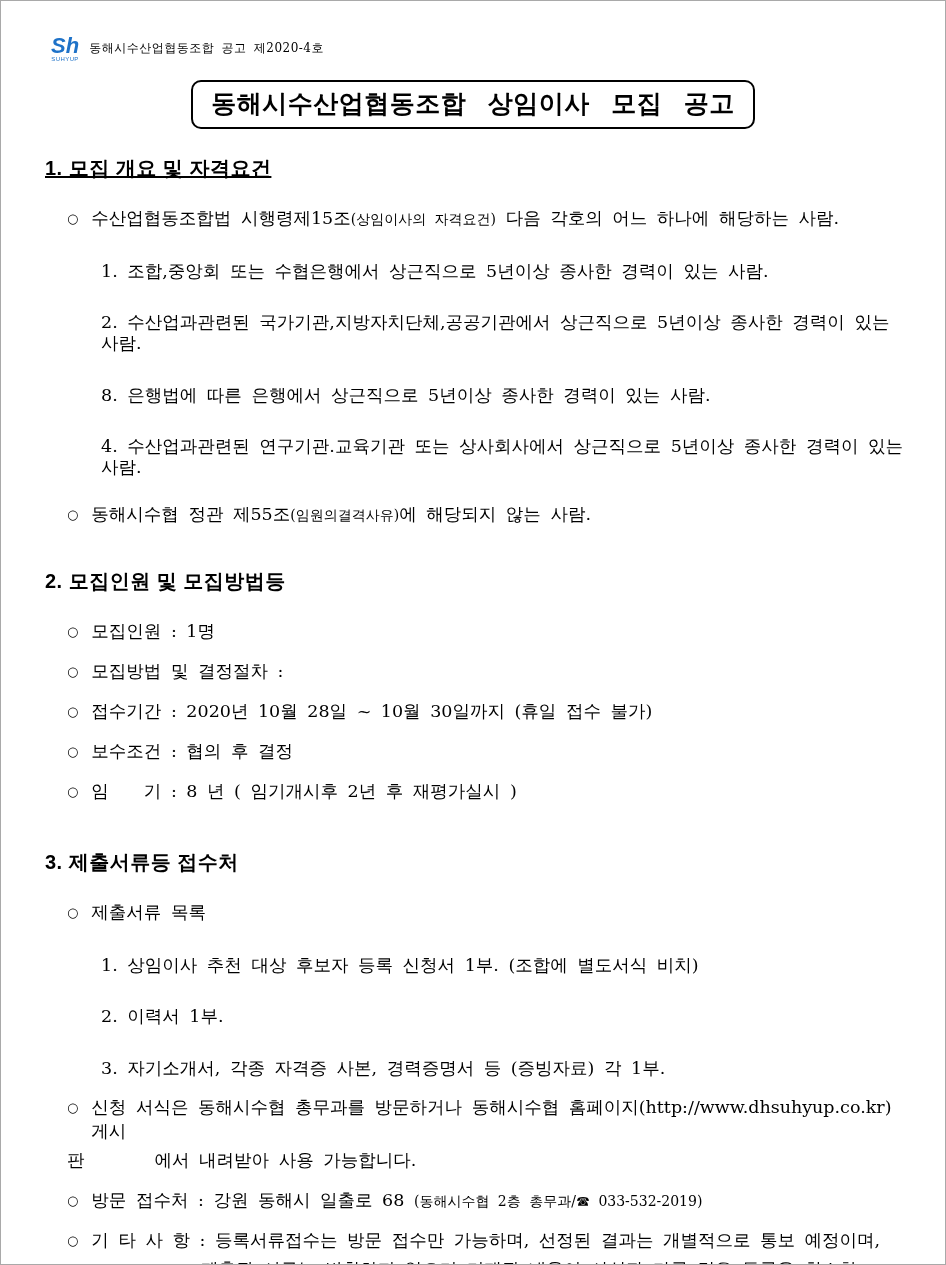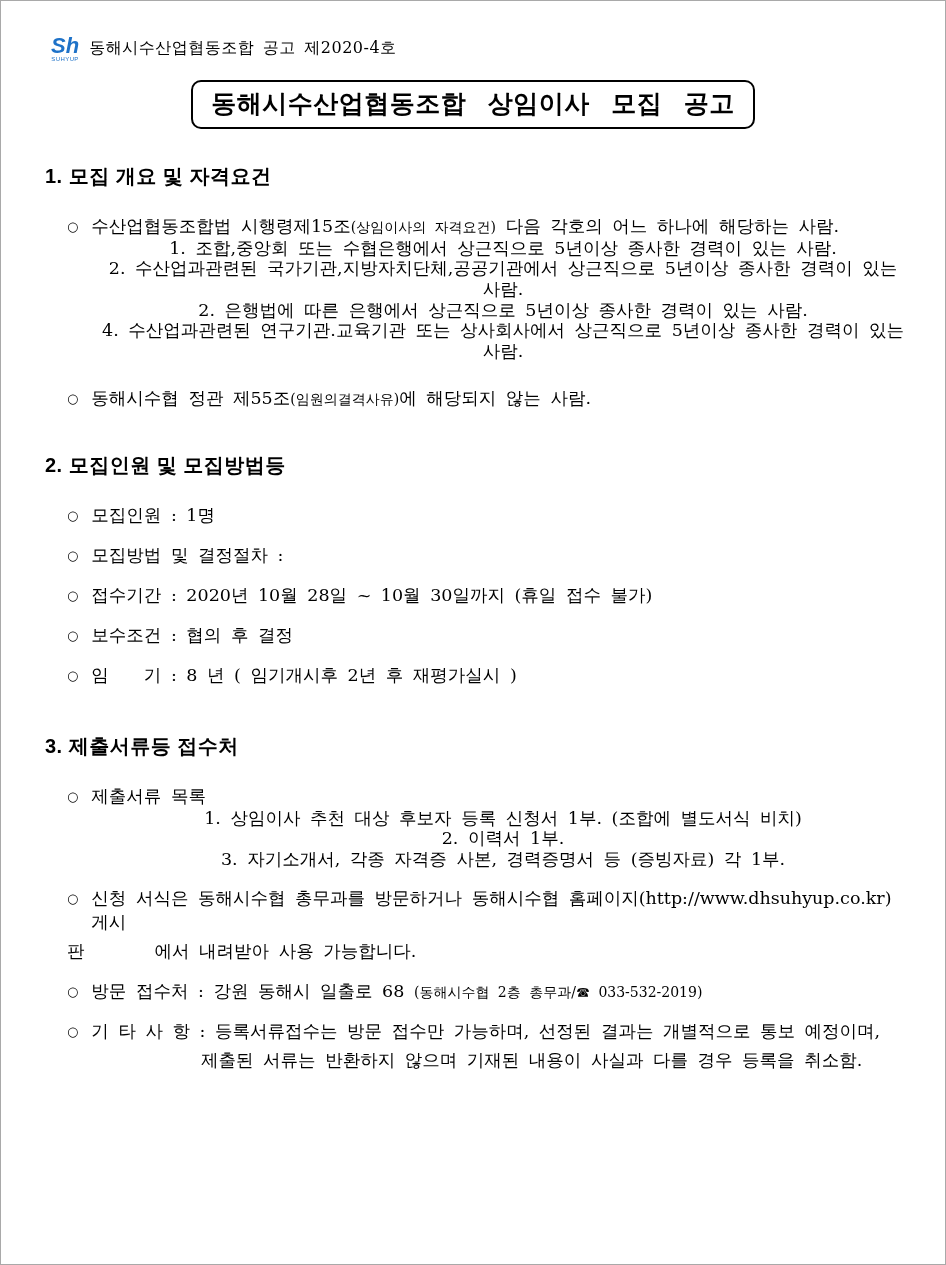--- a/index.html
+++ b/index.html
@@ -16,49 +16,49 @@
   }
   
   .header { display:flex; align-items:center; margin:34px 0 0 50px; }
   .logo { display:flex; flex-direction:column; align-items:center; margin-right:10px; margin-top:1px; }
   .logo-mark {
     font-family:"Liberation Sans",sans-serif;
     font-style:italic; font-weight:bold;
     font-size:22px; line-height:0.9; color:#1e72c8;
   }
   .logo-sub { font-family:"Liberation Sans",sans-serif; font-size:6px; letter-spacing:0.4px; color:#1e72c8; }
-  .doc-number { font-size:16px; letter-spacing:0.5px; word-spacing:3px; margin-top:1px; }
+  .doc-number { font-size:12px; letter-spacing:0.5px; word-spacing:3px; margin-top:1px; }
 
   
   .title-wrap { text-align:center; margin-top:18px; }
   .title-box {
     display:inline-block;
     border:2.5px solid #000; border-radius:10px;
     padding:5px 18px 7px 18px;
     font-family:Liberation Mono, monospace;
     font-weight:bold; font-size:25px; letter-spacing:0.5px; word-spacing:6px;
   }
 
   
   .section { margin:0 40px 0 44px; }
   .sec-heading {
     font-family:"Liberation Sans",sans-serif;
     font-weight:bold; font-size:20px; letter-spacing:0.5px;
   }
-  .h1 { margin-top:34px; }
+  .h1 { margin-top:26px;text-decoration:underline; }
   .h2 { margin-top:42px; }
   .h3 { margin-top:46px; }
 
   .bullet-line { display:flex; align-items:baseline; margin-left:22px; font-size:17.5px; word-spacing:4px; }
   .bullet-marker { font-size:13px; margin-right:13px; position:relative; top:-1px; }
   .mt-lg { margin-top:24px; }
   .mt-md { margin-top:16px; }
 
   .sub-list { margin-left:56px; font-size:17.5px; word-spacing:4px; }
-  .sub-item { margin-top:0; line-height:1.18;text-align:center; }
+  .sub-item { margin-top:31px; line-height:1.18; }
 
   .small-paren { font-size:14px; }
 
   .method-lines { margin-left:56px; font-size:17.5px; word-spacing:4px; }
   .method-lines div { margin-top:13px; }
 
   .cont-line { font-size:17.5px; word-spacing:4px; margin-top:5px; }
   .cont-form { margin-left:22px; }
   .cont-etc { margin-left:156px; }
 </style>
@@ -83,21 +83,21 @@
     <div class="sec-heading h1">1. 모집 개요 및 자격요건</div>
 
     <div class="bullet-line mt-lg">
       <span class="bullet-marker">○</span>
       <span><span>수산업협동조합법 시행령제15조</span><span class="small-paren">(상임이사의 자격요건)</span><span> 다음 각호의 어느 하나에 해당하는 사람.</span></span>
     </div>
 
     <div class="sub-list">
       <div class="sub-item">1. 조합,중앙회 또는 수협은행에서 상근직으로 5년이상 종사한 경력이 있는 사람.</div>
       <div class="sub-item">2. 수산업과관련된 국가기관,지방자치단체,공공기관에서 상근직으로 5년이상 종사한 경력이 있는 사람.</div>
-      <div class="sub-item">2. 은행법에 따른 은행에서 상근직으로 5년이상 종사한 경력이 있는 사람.</div>
+      <div class="sub-item">8. 은행법에 따른 은행에서 상근직으로 5년이상 종사한 경력이 있는 사람.</div>
       <div class="sub-item">4. 수산업과관련된 연구기관.교육기관 또는 상사회사에서 상근직으로 5년이상 종사한 경력이 있는 사람.</div>
     </div>
 
     <div class="bullet-line mt-lg">
       <span class="bullet-marker">○</span>
       <span><span>동해시수협 정관 제55조</span><span class="small-paren">(임원의결격사유)</span><span>에 해당되지 않는 사람.</span></span>
     </div>
   </div>
 
   <div class="section">

